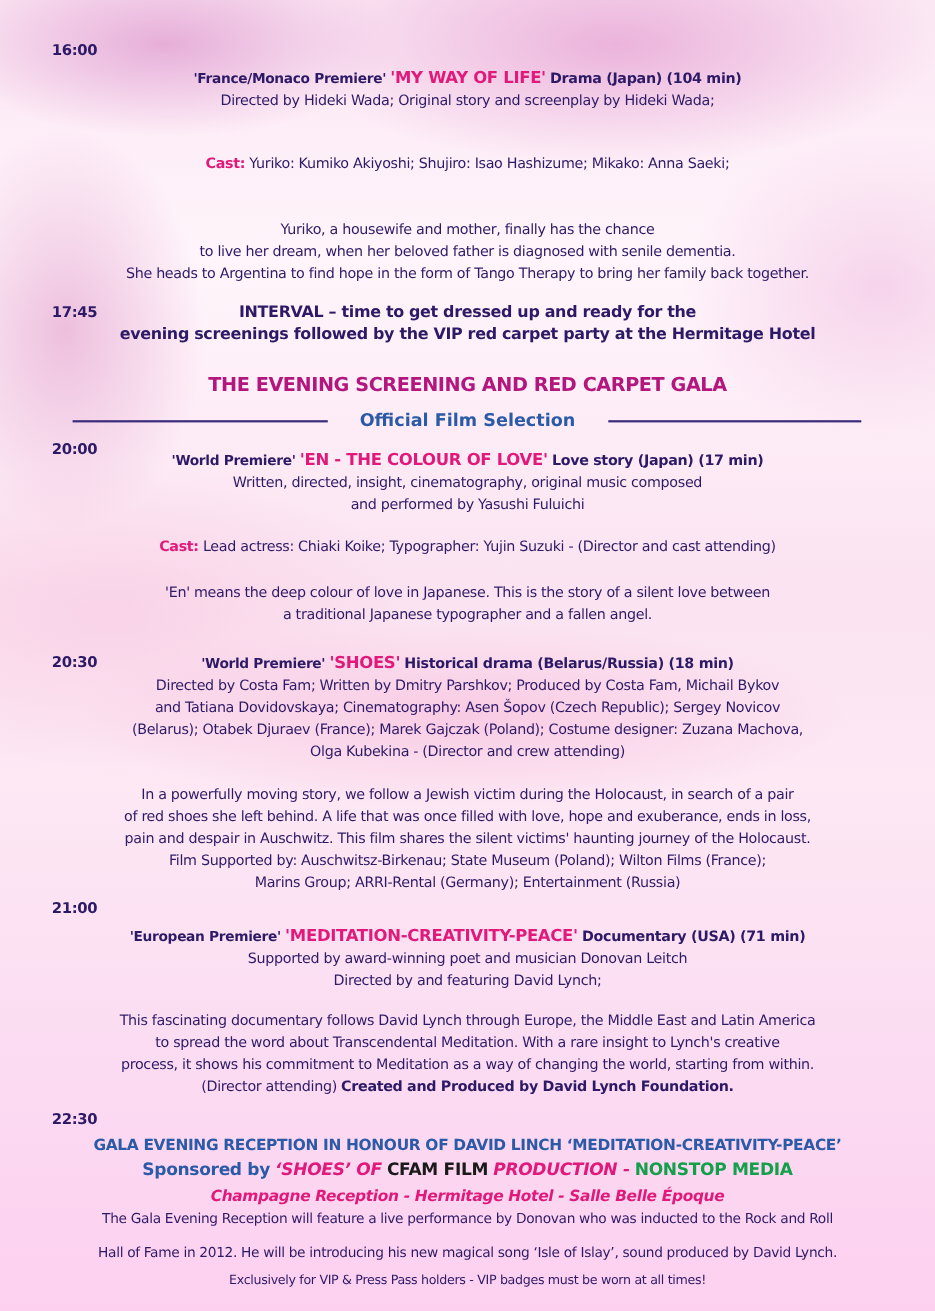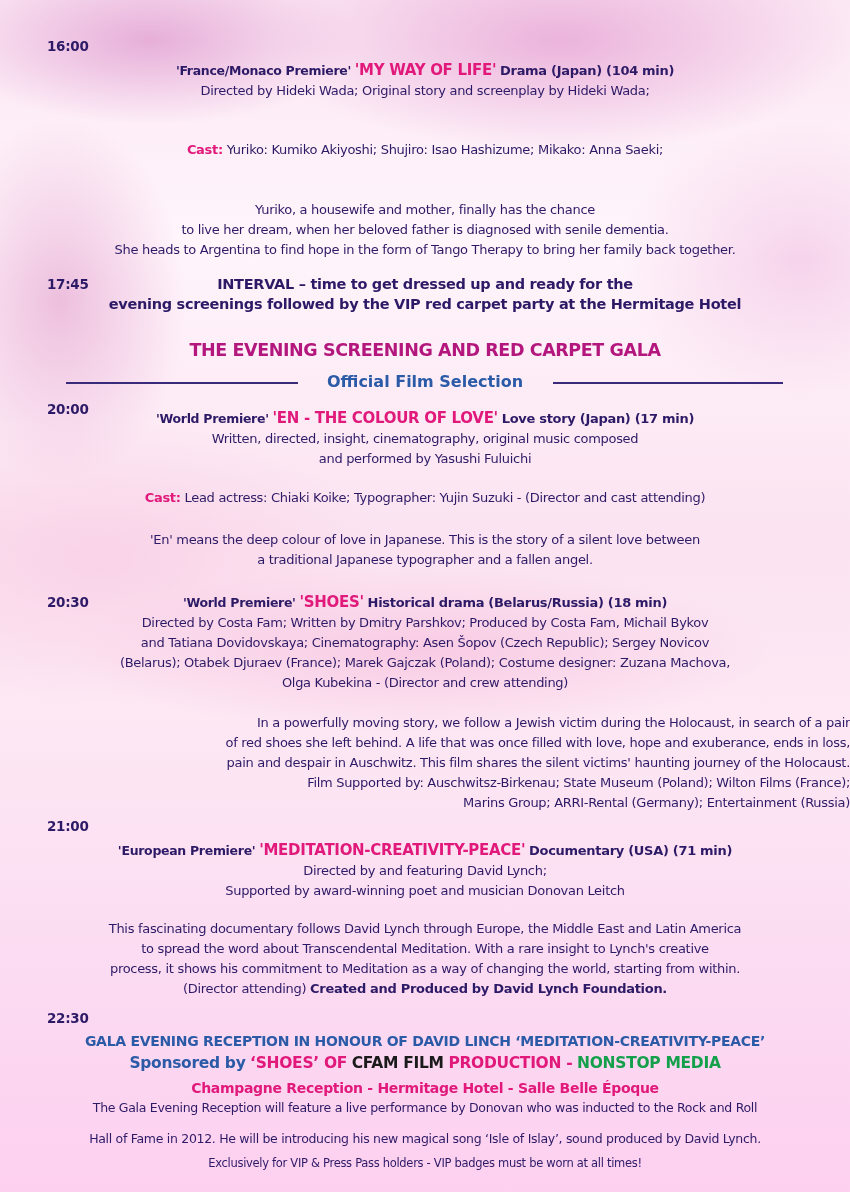--- a/index.html
+++ b/index.html
@@ -20,21 +20,21 @@
   .time { position:absolute; left:47px; font-weight:bold; font-size:13.5px; color:#2d1a66; letter-spacing:-0.3px; }
   .line { font-size:13px; line-height:20px; letter-spacing:-0.3px; white-space:nowrap; }
   .b { font-weight:bold; }
   .hl { color:#e0197a; font-weight:bold; font-size:15px; }
   .cast { color:#e0197a; font-weight:bold; }
   .premiere { font-weight:bold; font-size:12.5px; }
   .big { font-weight:bold; font-size:17.5px; color:#b3177d; letter-spacing:-0.4px; }
   .ofs { font-weight:bold; font-size:16px; color:#2b5aa7; }
   .rule { position:absolute; top:382px; height:2px; background:#3a2a7a; }
   .blue { color:#2b5aa7; font-weight:bold; }
-  .pink { color:#e0197a; font-weight:bold; }
+  .pink { color:#e0197a; font-weight:bold;font-style:italic; }
   .black { color:#1a1a1a; font-weight:bold; }
   .green { color:#14a04b; font-weight:bold; }
 </style>
 </head>
 <body>
 
 <div class="time" style="top:38px;">16:00</div>
 <div class="block" style="top:60px;">
   <div class="line">
     <span class="premiere">'France/Monaco Premiere'</span>
@@ -90,37 +90,37 @@
   <div class="line">
     <span class="premiere">'World Premiere'</span>
     <span class="hl">'SHOES'</span>
     <span class="b">Historical drama (Belarus/Russia) (18 min)</span>
   </div>
   <div class="line">Directed by Costa Fam; Written by Dmitry Parshkov; Produced by Costa Fam, Michail Bykov</div>
   <div class="line">and Tatiana Dovidovskaya; Cinematography: Asen Šopov (Czech Republic); Sergey Novicov</div>
   <div class="line">(Belarus); Otabek Djuraev (France);  Marek Gajczak (Poland); Costume designer: Zuzana Machova,</div>
   <div class="line">Olga Kubekina - (Director and crew attending)</div>
 </div>
-<div class="block" style="top:713px;text-align:right;">
+<div class="block" style="top:713px;">
   <div class="line">In a powerfully moving story, we follow a Jewish victim during the Holocaust, in search of a pair</div>
   <div class="line">of red shoes she left behind. A life that was once filled with love, hope and exuberance, ends in loss,</div>
   <div class="line">pain and despair in Auschwitz. This film shares the silent victims' haunting journey of the Holocaust.</div>
   <div class="line">Film Supported by: Auschwitsz-Birkenau; State Museum (Poland); Wilton Films (France);</div>
   <div class="line">Marins Group; ARRI-Rental (Germany); Entertainment (Russia)</div>
 </div>
 
 <div class="time" style="top:818px;">21:00</div>
 <div class="block" style="top:840px;">
   <div class="line">
     <span class="premiere">'European Premiere'</span>
     <span class="hl">'MEDITATION-CREATIVITY-PEACE'</span>
     <span class="b">Documentary (USA) (71 min)</span>
   </div>
+  <div class="line">Supported by award-winning poet and musician Donovan Leitch</div>
   <div class="line">Directed by and featuring David Lynch;</div>
-  <div class="line">Supported by award-winning poet and musician Donovan Leitch</div>
 </div>
 <div class="block" style="top:919px;">
   <div class="line">This fascinating documentary follows David Lynch through Europe, the Middle East and Latin America</div>
   <div class="line">to spread the word about Transcendental Meditation. With a rare insight to Lynch's creative</div>
   <div class="line">process, it shows his commitment to Meditation as a way of changing the world, starting from within.</div>
   <div class="line">
     <span>(Director attending)</span>
     <span class="b">Created and Produced by David Lynch Foundation.</span>
   </div>
 </div>

